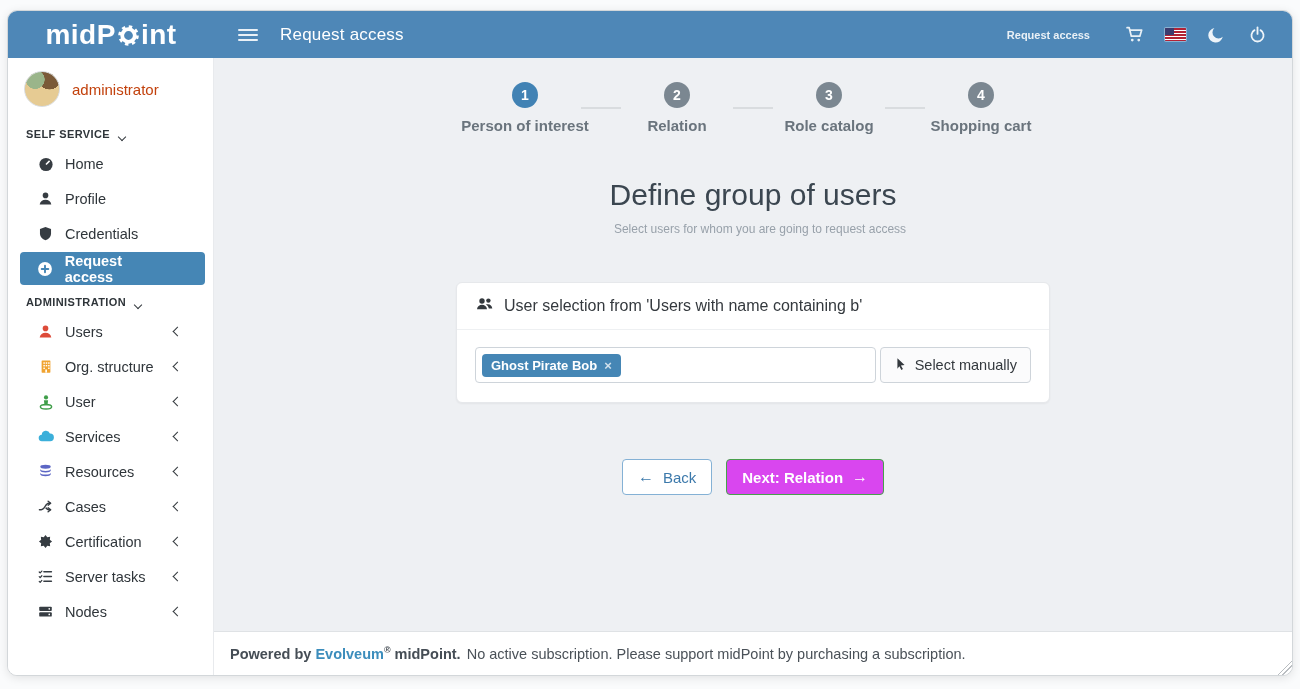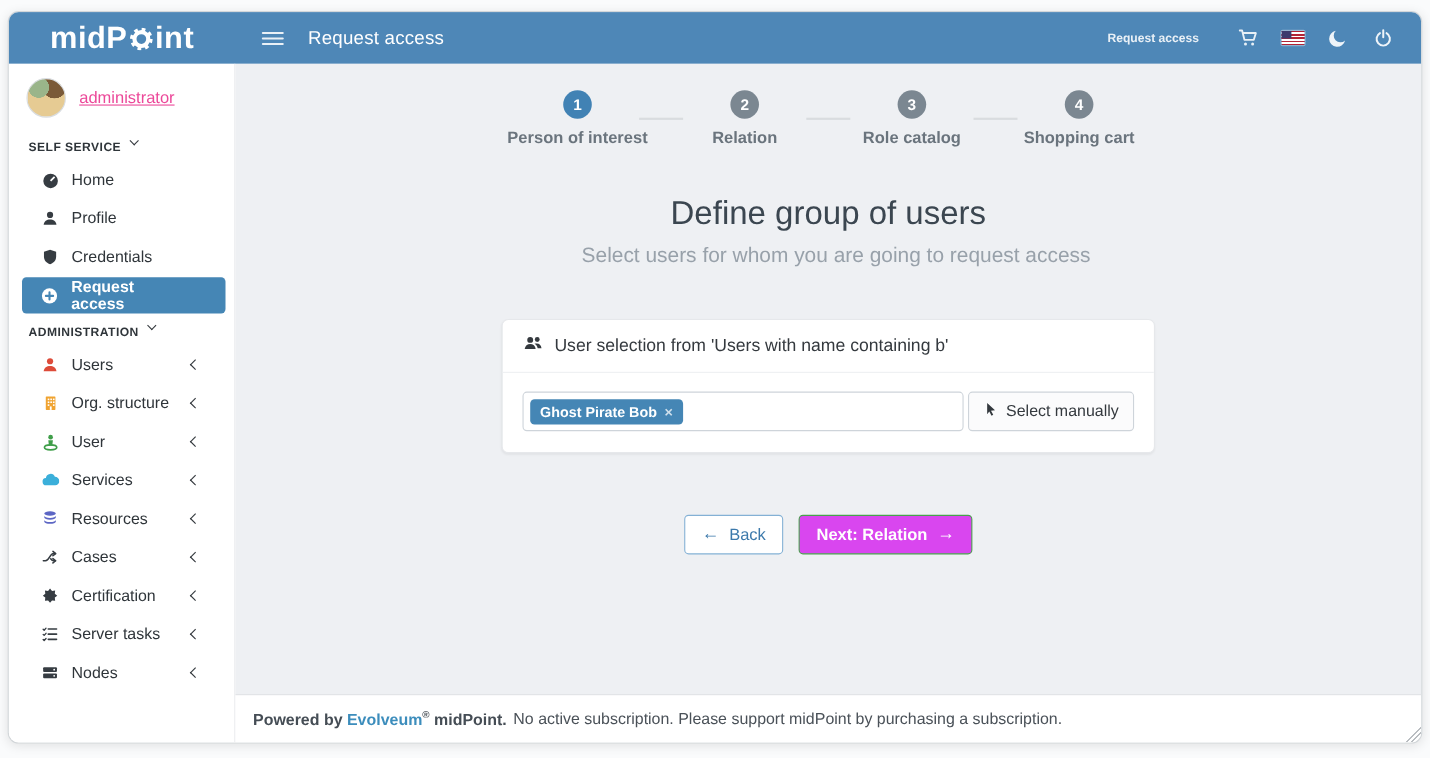--- a/index.html
+++ b/index.html
@@ -31,43 +31,43 @@
   .content { flex:1; background:#eef0f3; display:flex; flex-direction:column; position:relative; }
 
   
   .user-row { display:flex; align-items:center; gap:12px; padding:13px 16px 11px 16px; cursor:pointer; }
   .avatar { width:36px; height:36px; border-radius:50%; flex-shrink:0;
             background:
               radial-gradient(circle at 30% 22%, #9ab58a 0 26%, transparent 27%),
               radial-gradient(circle at 72% 18%, #7a5a38 0 30%, transparent 31%),
               radial-gradient(circle at 50% 60%, #e6cb93 0 60%, #c9a96a 100%);
             border:1px solid #d9dde1; }
-  .user-name { color:#ec4899; font-size:15px;text-decoration:underline; }
-  .section-head { display:flex; align-items:flex-start; gap:9px; padding:10px 16px 6px 18px;
+  .user-name { color:#c2410c; font-size:15px; }
+  .section-head { display:flex; align-items:flex-end; gap:9px; padding:10px 16px 6px 18px;
                   font-size:11px; font-weight:bold; color:#2f353a; letter-spacing:.4px; cursor:pointer; }
   .side-item { display:flex; align-items:center; height:35px; padding:0 32px 0 28px; cursor:pointer; color:#2f353a; font-size:14.5px; }
   .side-item .sicon { width:19px; margin-right:10px; display:flex; align-items:center; justify-content:center; }
   .side-item.active { background:#4586b5; color:#fff; border-radius:4px; margin:1px 8px 1px 12px; height:33px; padding-left:16px; font-weight:bold; }
   .chev-l { margin-left:auto; width:7px; height:7px; border-left:1.6px solid #33383d; border-bottom:1.6px solid #33383d; transform:rotate(45deg); }
   .chev-d { width:6px; height:6px; border-left:1.6px solid #33383d; border-bottom:1.6px solid #33383d; transform:rotate(-45deg); margin-top:-3px; }
   .ic-dark { color:#363c42; } .ic-red { color:#dd4b39; } .ic-orange { color:#f0a330; }
   .ic-green { color:#3f9e49; } .ic-sky { color:#3bafda; } .ic-indigo { color:#5c66c4; } .ic-white { color:#fff; }
 
   
   .steps { margin-top:24px; display:flex; justify-content:center; align-items:flex-start; }
   .step { width:100px; display:flex; flex-direction:column; align-items:center; gap:9px; cursor:pointer; }
   .step-circle { width:26px; height:26px; border-radius:50%; background:#7b8791; color:#fff;
                  font-size:14px; font-weight:bold; display:flex; align-items:center; justify-content:center; }
   .step.current .step-circle { background:#4182b4; }
   .step-label { font-size:15px; font-weight:bold; color:#6a747d; white-space:nowrap; }
   .connector { width:40px; height:1.5px; background:#d9dcdf; margin:25px 6px 0 6px; }
 
   
   .page-title { margin-top:44px; text-align:center; font-size:30px; font-weight:400; color:#3b4650; }
-  .page-subtitle { margin-top:10px; text-align:center; font-size:19px; color:#98a1aa;padding-left:14px; }
+  .page-subtitle { margin-top:10px; text-align:center; font-size:12px; color:#98a1aa;padding-left:14px; }
   .card { width:594px; margin:46px auto 0; background:#fff; border:1px solid #e6e8eb; border-radius:6px;
           box-shadow:0 1px 2px rgba(0,0,0,.05); }
   .card-header { display:flex; align-items:center; gap:10px; padding:13px 18px; border-bottom:1px solid #eef0f2;
                  font-size:16px; color:#34393e; }
   .card-body { display:flex; gap:4px; padding:17px 18px 19px 18px; }
   .multiselect { flex:1; border:1px solid #ced4da; border-radius:4px; background:#fff; min-height:36px;
                  display:flex; align-items:center; padding:3px 6px; cursor:text; }
   .chip { background:#4586b5; color:#fff; font-size:13px; font-weight:bold; border-radius:4px;
           padding:4px 9px; display:flex; align-items:center; gap:7px; }
   .chip-x { font-weight:bold; opacity:.75; cursor:pointer; }

